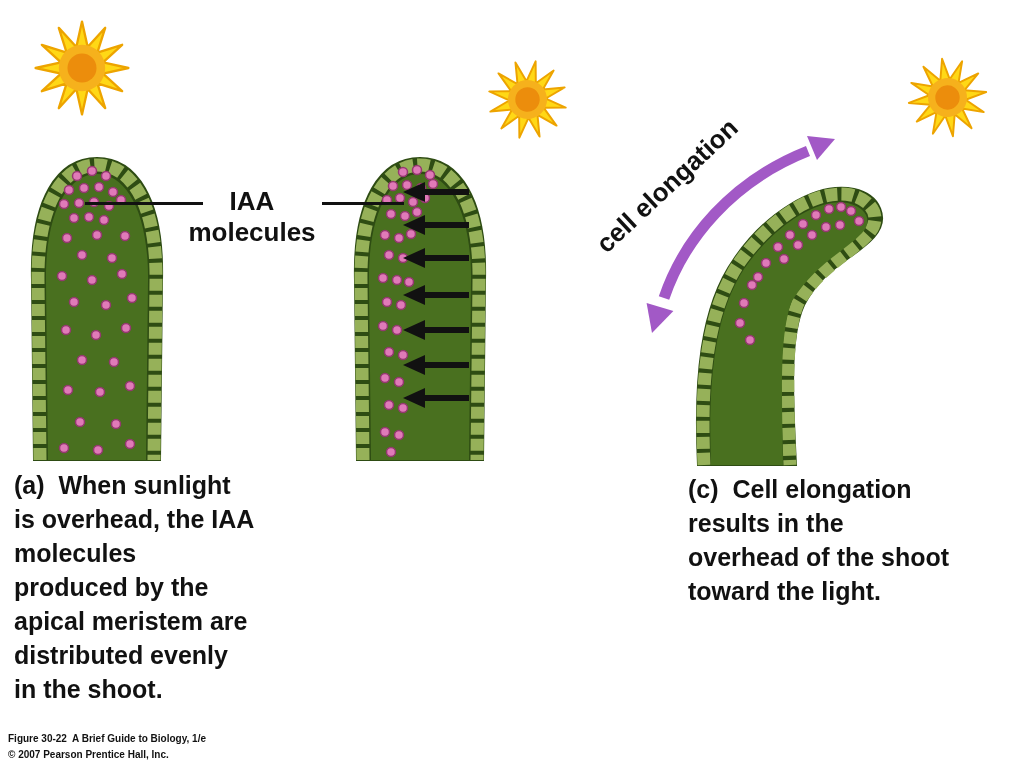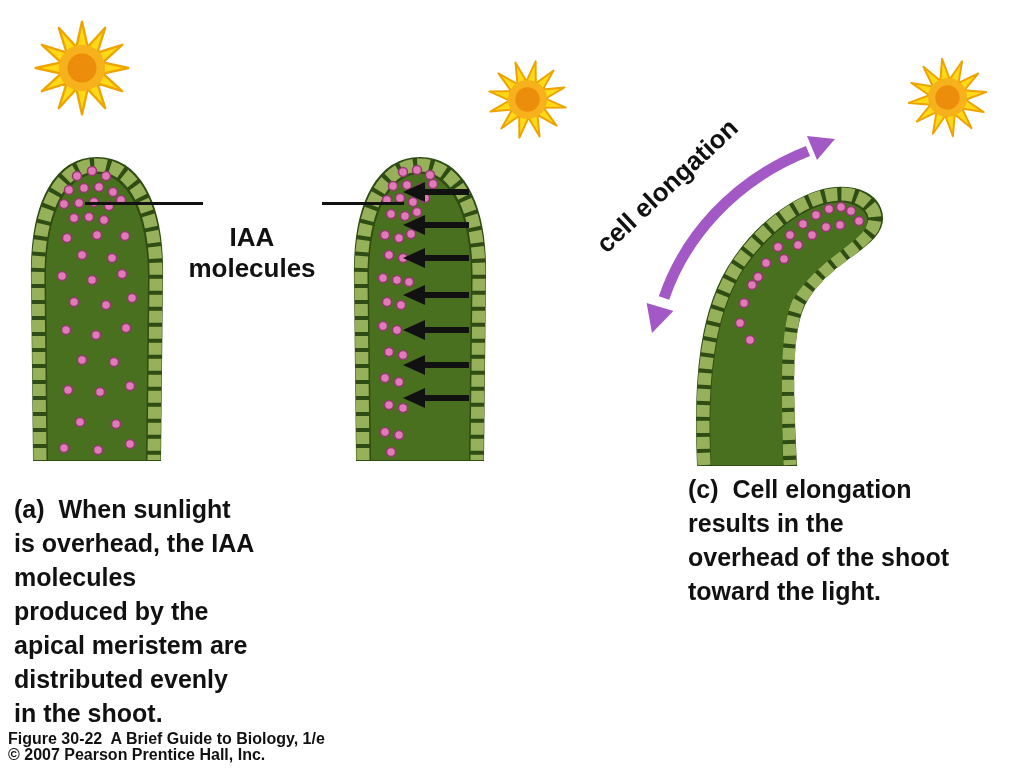--- a/index.html
+++ b/index.html
@@ -15,31 +15,30 @@
   .shoot-ring{fill:none;stroke:var(--cell_block);stroke-width:13;stroke-dasharray:12 4;}
   .shoot-inner{fill:var(--shoot_fill);}
   .dot{fill:var(--dot_fill);stroke:var(--dot_stroke);stroke-width:1.5;}
   .arrows rect,.arrows polygon{fill:var(--arrow_black);}
   .purple-arrow{fill:none;stroke:var(--arrow_purple);stroke-width:11;}
   .purple-head{fill:var(--arrow_purple);}
   .hline{position:absolute;height:3px;background:var(--arrow_black,#111);}
   .iaa-label{
     position:absolute;text-align:center;font-weight:bold;font-size:26px;line-height:31px;
     white-space:pre-line;
-    margin-top:36px;
   }
   .rot-label{
     position:absolute;font-weight:bold;font-size:26px;height:32px;white-space:nowrap;
     transform:rotate(-43deg);transform-origin:0 100%;
   }
   .caption{
     position:absolute;font-weight:bold;font-size:25px;line-height:34px;white-space:pre-wrap;
   }
   .footer{
-    position:absolute;left:8px;top:731px;font-weight:bold;font-size:16px;line-height:16px;
+    position:absolute;left:8px;top:731px;font-weight:bold;font-size:10px;line-height:16px;
     white-space:pre-wrap;
   }
 </style>
 </head>
 <body>
 
 <div class="canvas">
 
   <svg class="sun" style="left:27px;top:13px" width="110" height="110" viewBox="0 0 110 110">
     <g transform="translate(55,55) scale(1.45)">
@@ -203,21 +202,21 @@
     </g>
   </svg>
 
   <div class="hline" style="left:85px;top:202px;width:118px"></div>
   <div class="hline" style="left:322px;top:202px;width:82px"></div>
   <div class="iaa-label" style="left:178px;top:186px;width:148px">IAA
 molecules</div>
 
   <div class="rot-label" style="left:612px;top:228px">cell elongation</div>
 
-  <div class="caption" style="left:14px;top:492px;width:320px">(a)  When sunlight
+  <div class="caption" style="left:14px;top:468px;width:320px">(a)  When sunlight
 is overhead, the IAA
 molecules
 produced by the
 apical meristem are
 distributed evenly
 in the shoot.</div>
   <div class="caption" style="left:688px;top:472px;width:320px">(c)  Cell elongation
 results in the
 overhead of the shoot
 toward the light.</div>

